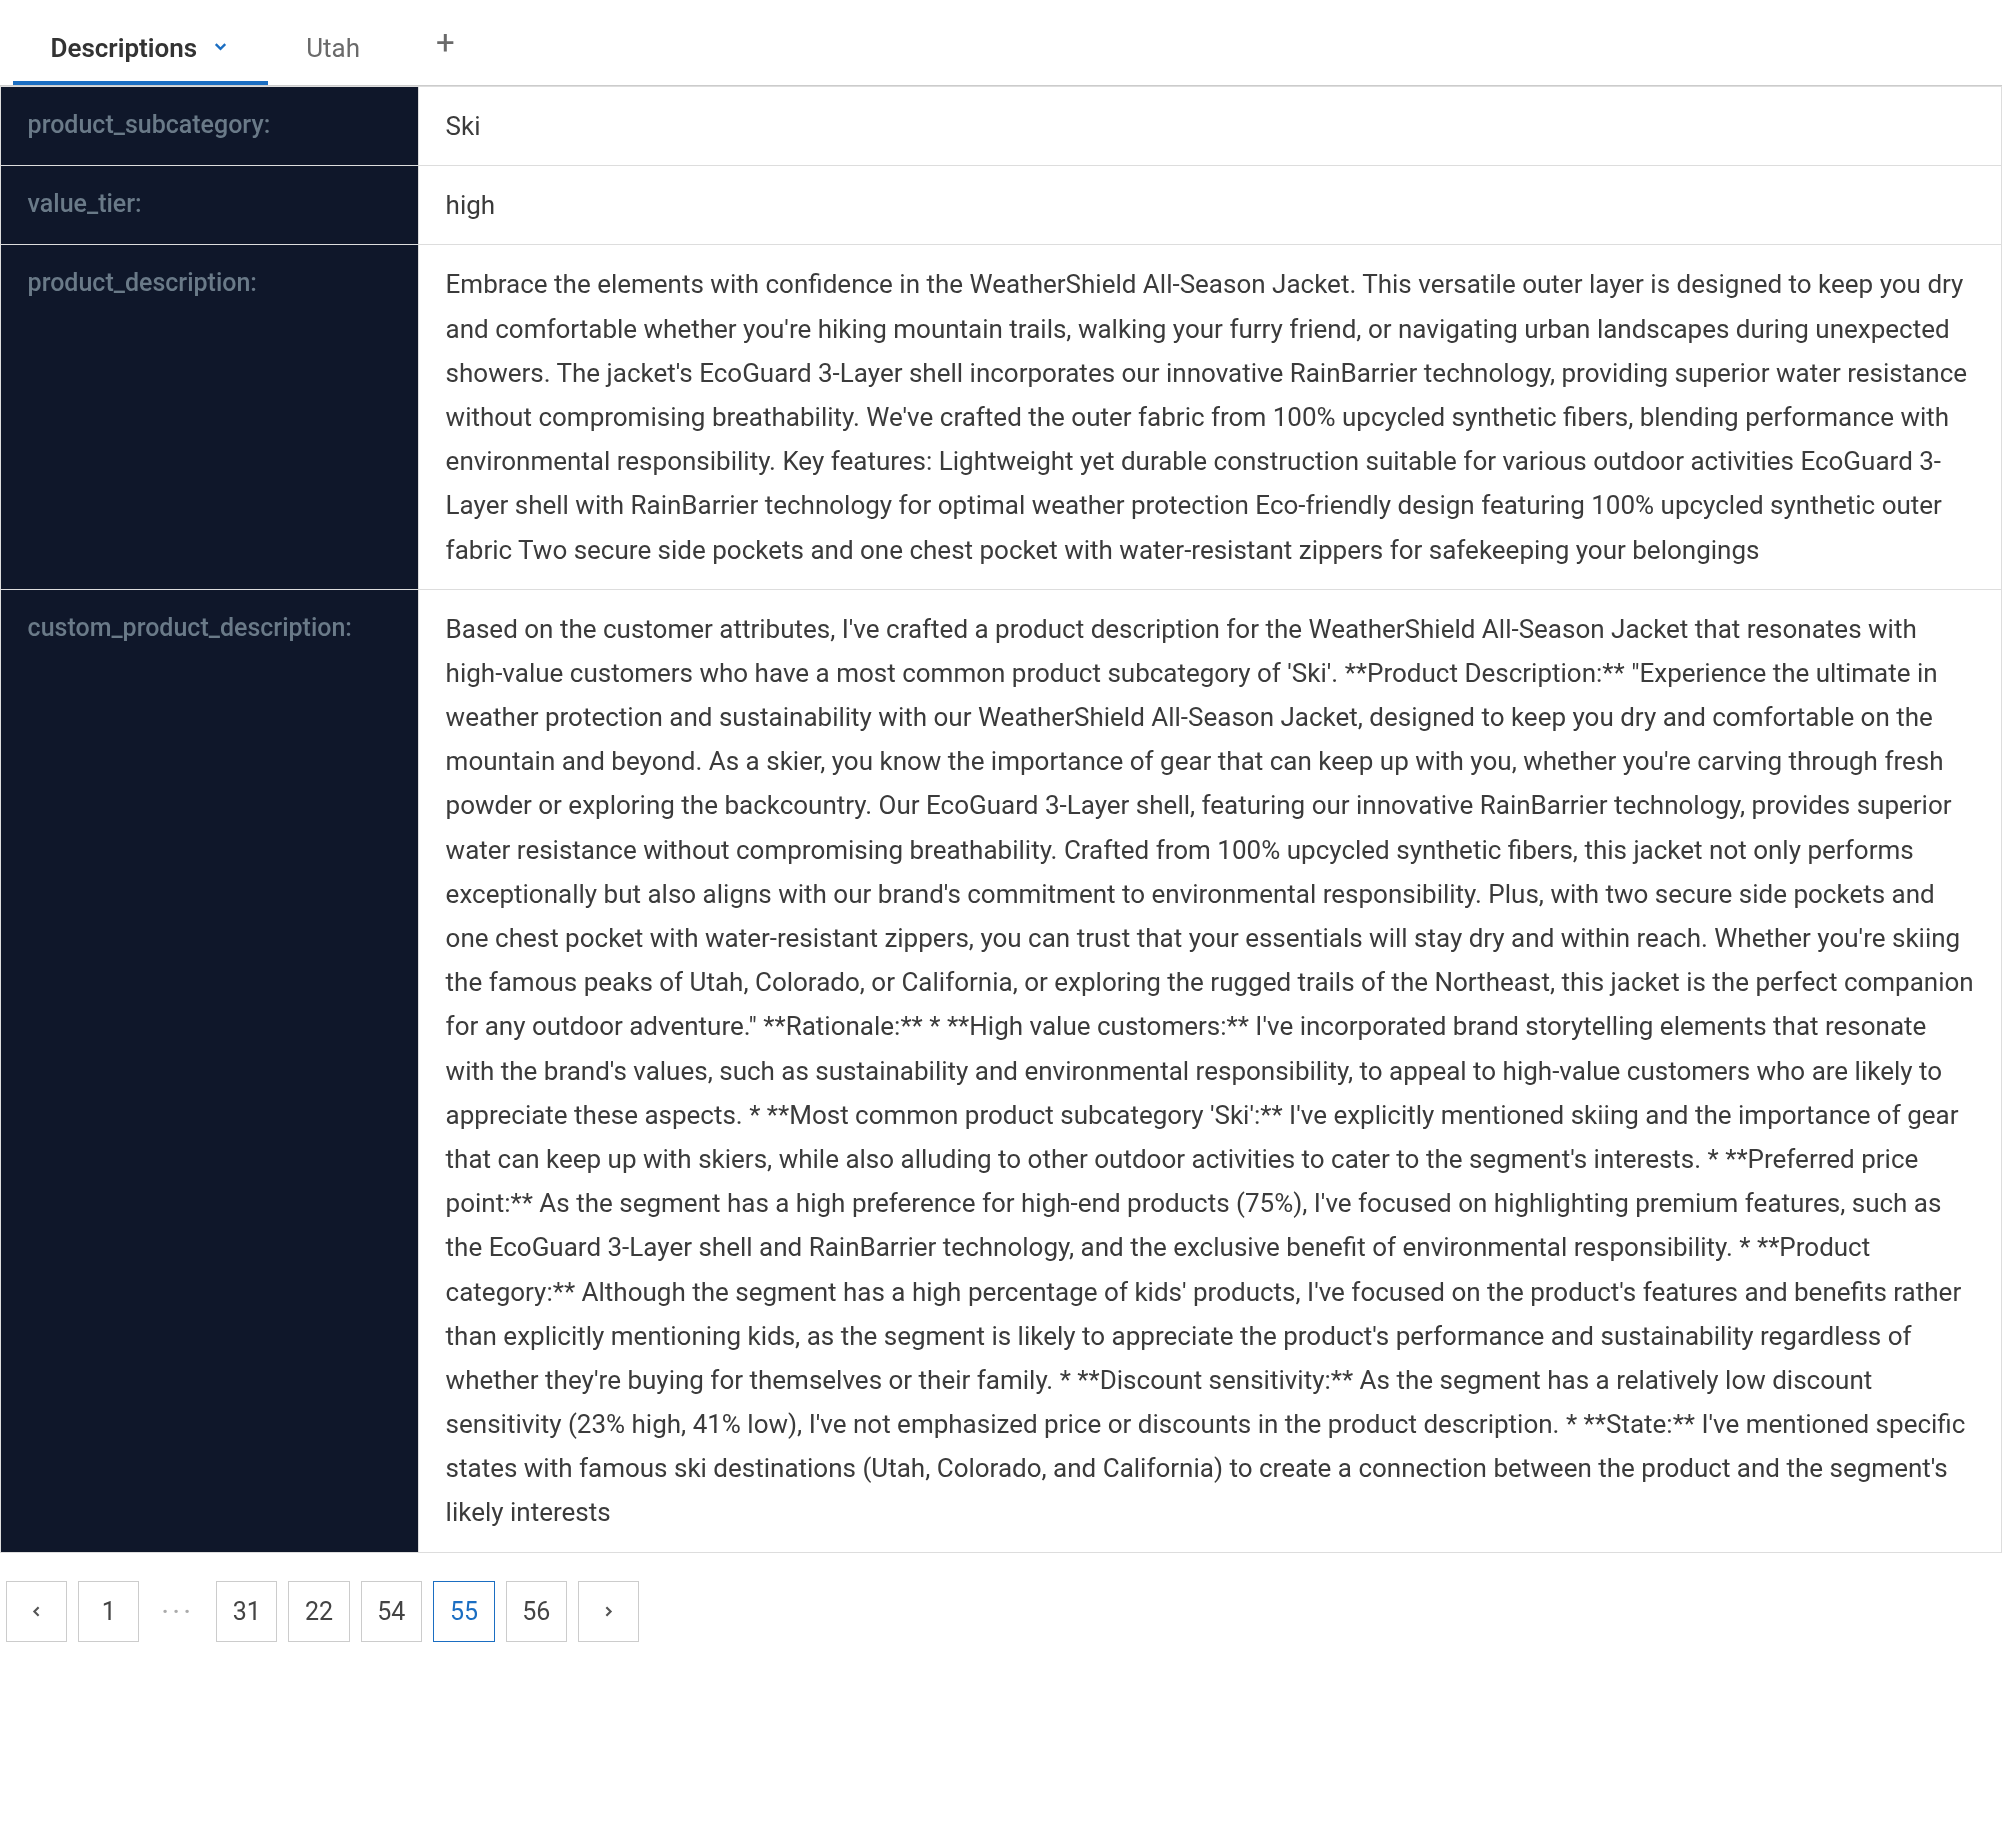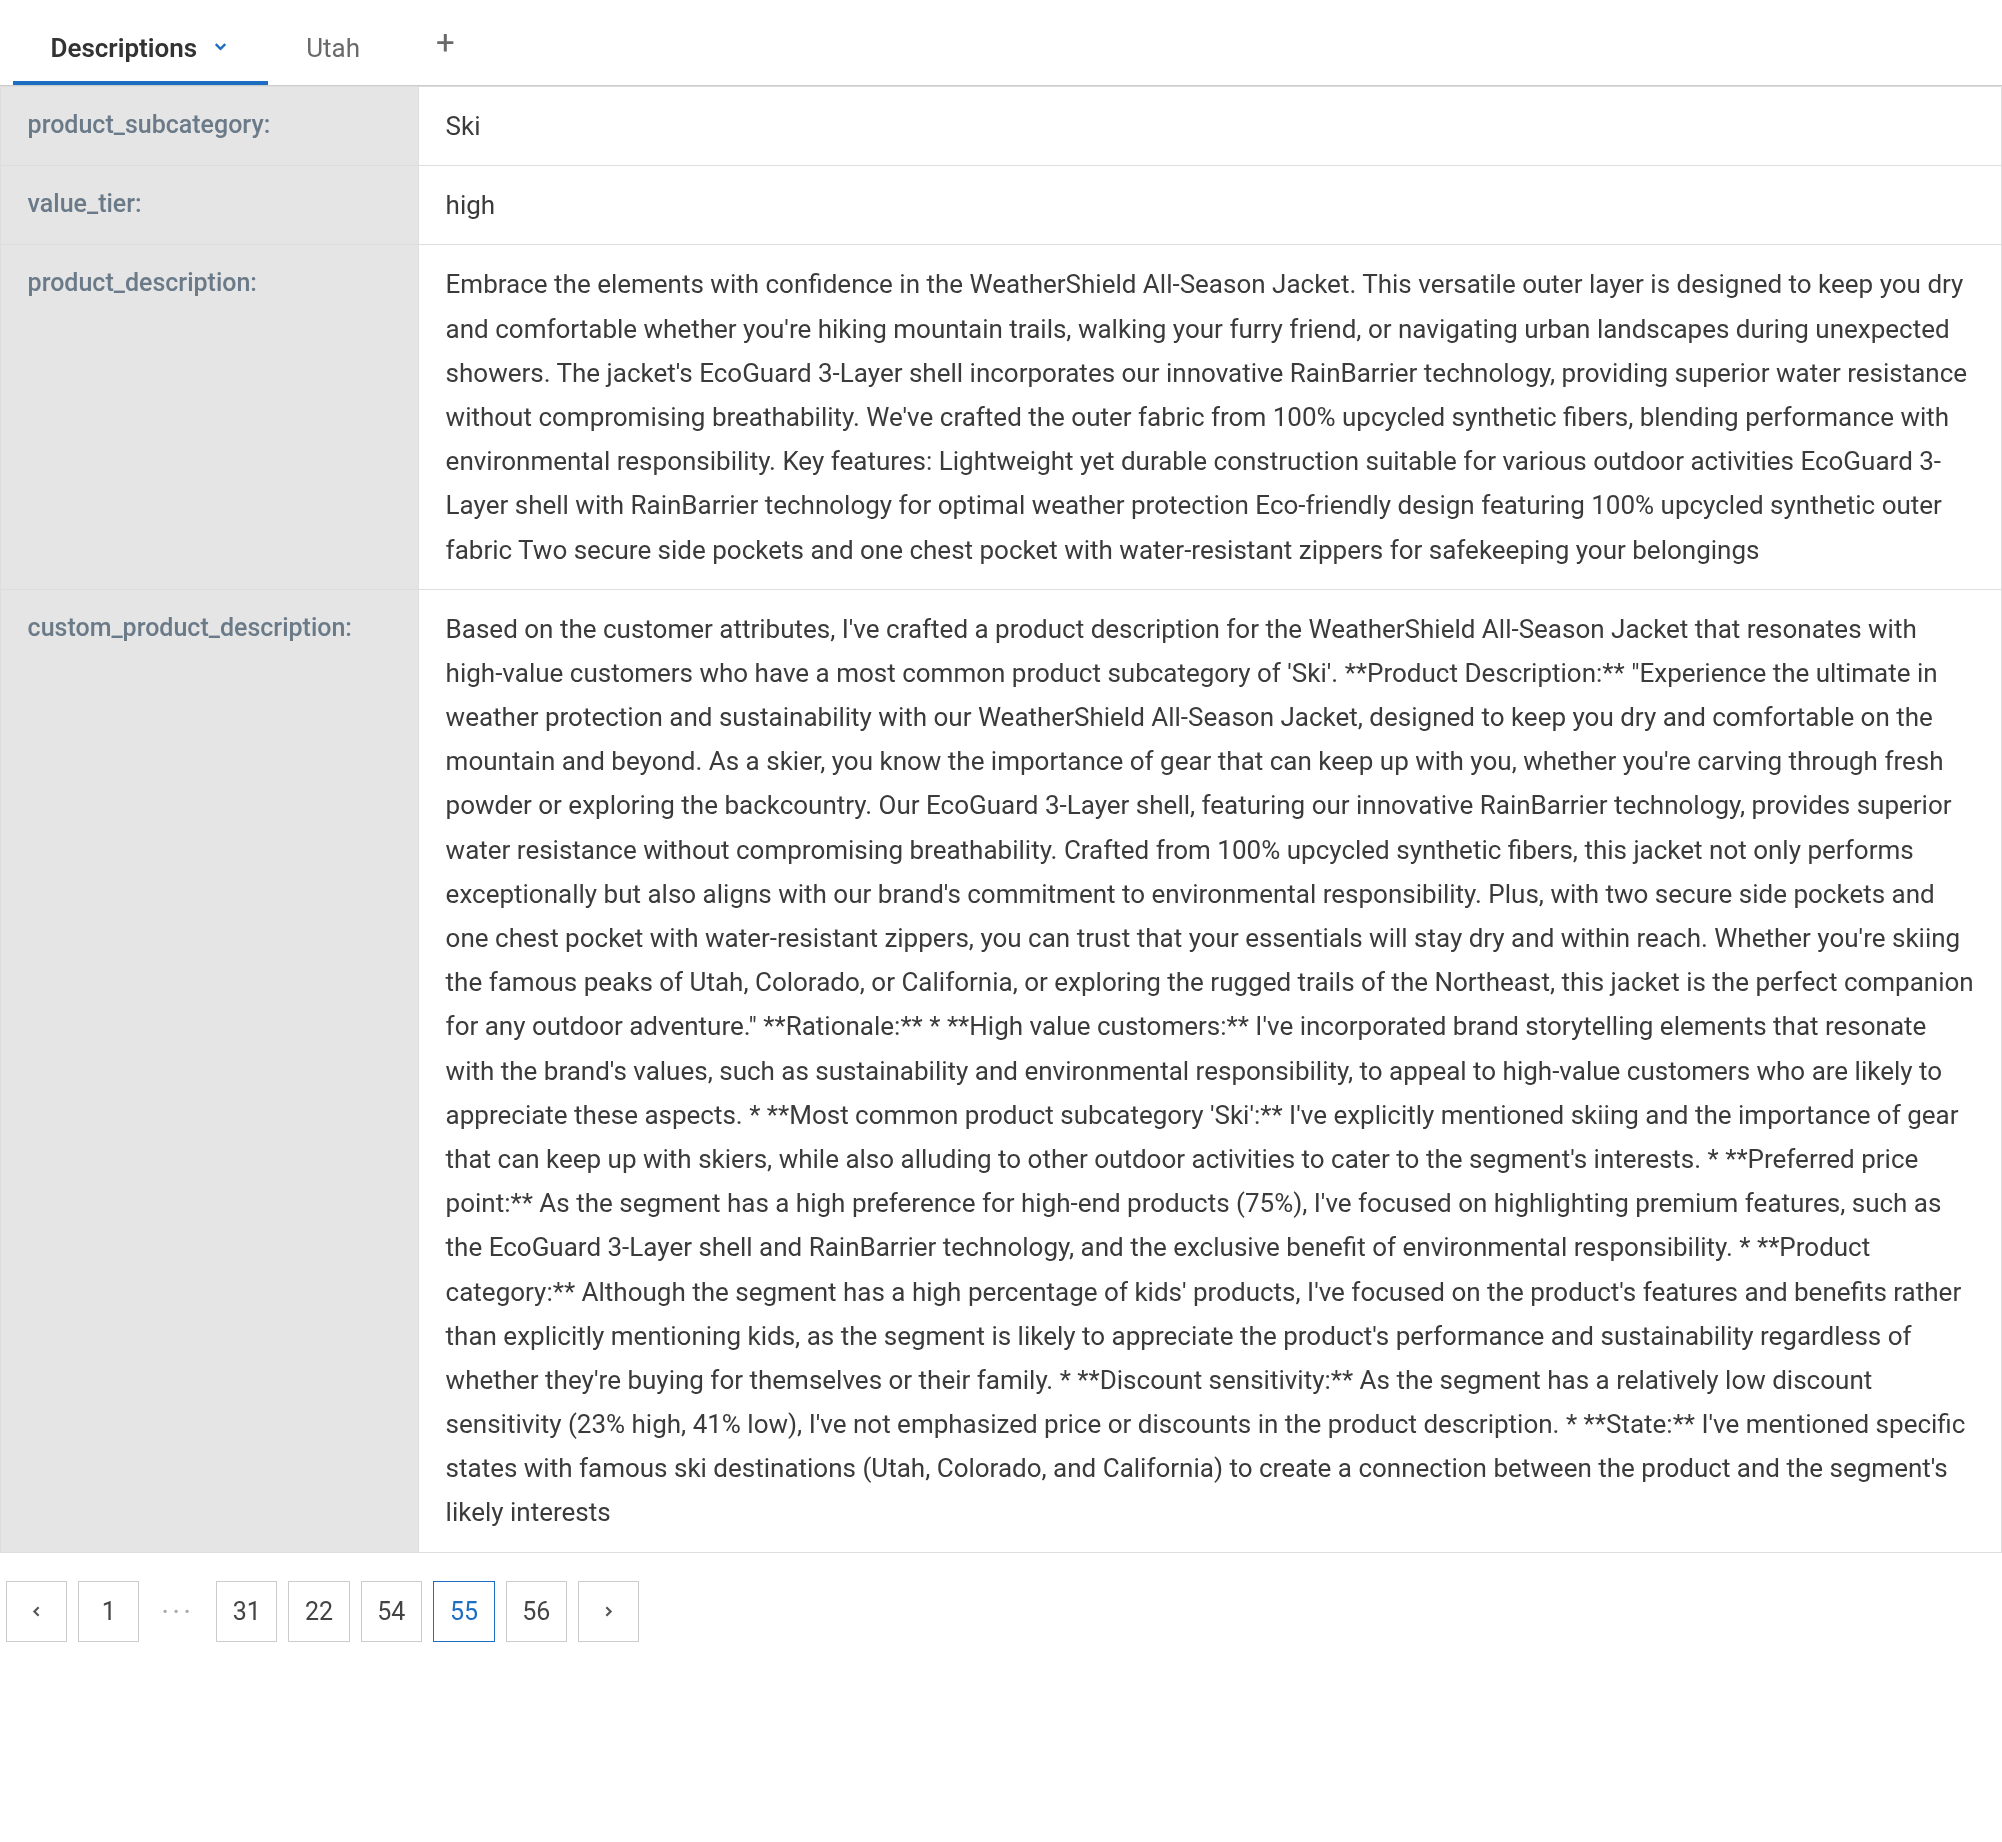--- a/index.html
+++ b/index.html
@@ -54,21 +54,21 @@
     border-collapse: collapse;
   }
   .data-table td {
     border: 0.8px solid #ddd;
     padding: 17px 26.6px;
     vertical-align: top;
     line-height: 1.7;
     font-size: 26px;
   }
   .data-table td.label-cell {
-    background: #e5e5e5;
+    background: #0f172a;
     color: #6a7a88;
     font-weight: 500;
     width: 418px;
     font-size: 25px;
   }
   .data-table td.value-cell {
     color: #3b3b3b;
   }
   .pagination {
     display: flex;

